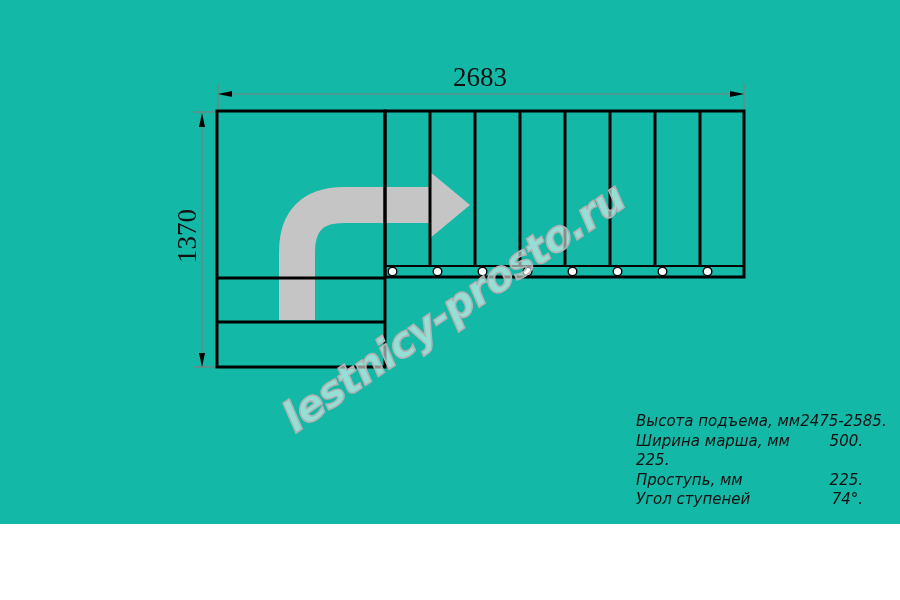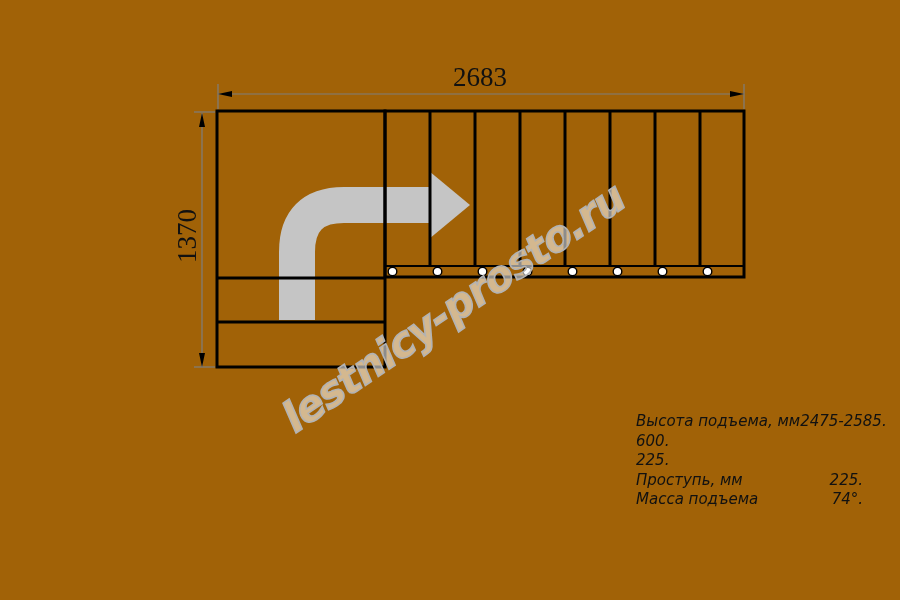--- a/index.html
+++ b/index.html
@@ -1,17 +1,17 @@
 <!DOCTYPE html>
 <html><head>
 <meta charset="utf-8">
 <style>
   html,body{margin:0;padding:0;background:#fff;}
   #stage{
-    position:relative;width:900px;height:600px;background:#a16207;overflow:hidden;
+    position:relative;width:900px;height:524px;background:#14b8a6;overflow:hidden;
     font-family:"DejaVu Sans",sans-serif;
   }
   #plan-svg{position:absolute;left:0;top:0;}
   .dim-text{
     font-family:"Liberation Serif","DejaVu Serif",serif;
     font-size:27px;fill:#111;
   }
   .watermark-text{
     font-family:"DejaVu Sans",sans-serif;
     font-weight:bold;font-style:italic;
@@ -89,28 +89,29 @@
 
     <text class="watermark-text" transform="translate(453,307) rotate(-34.5)" text-anchor="middle" dy="15">lestnicy-prosto.ru</text>
   </svg>
 
   <div class="specs">
     <div class="spec-row">
       <span class="spec-label">Высота подъема, мм</span>
       <span class="spec-value">2475-2585.</span>
     </div>
     <div class="spec-row">
-      <span class="spec-value">600.</span>
+      <span class="spec-label">Ширина марша, мм</span>
+      <span class="spec-value">500.</span>
     </div>
     <div class="spec-row">
       <span class="spec-value">225.</span>
     </div>
     <div class="spec-row">
       <span class="spec-label">Проступь, мм</span>
       <span class="spec-value">225.</span>
     </div>
     <div class="spec-row">
-      <span class="spec-label">Масса подъема</span>
+      <span class="spec-label">Угол ступеней</span>
       <span class="spec-value">74°.</span>
     </div>
   </div>
 
 </div>
 
 </body></html>

